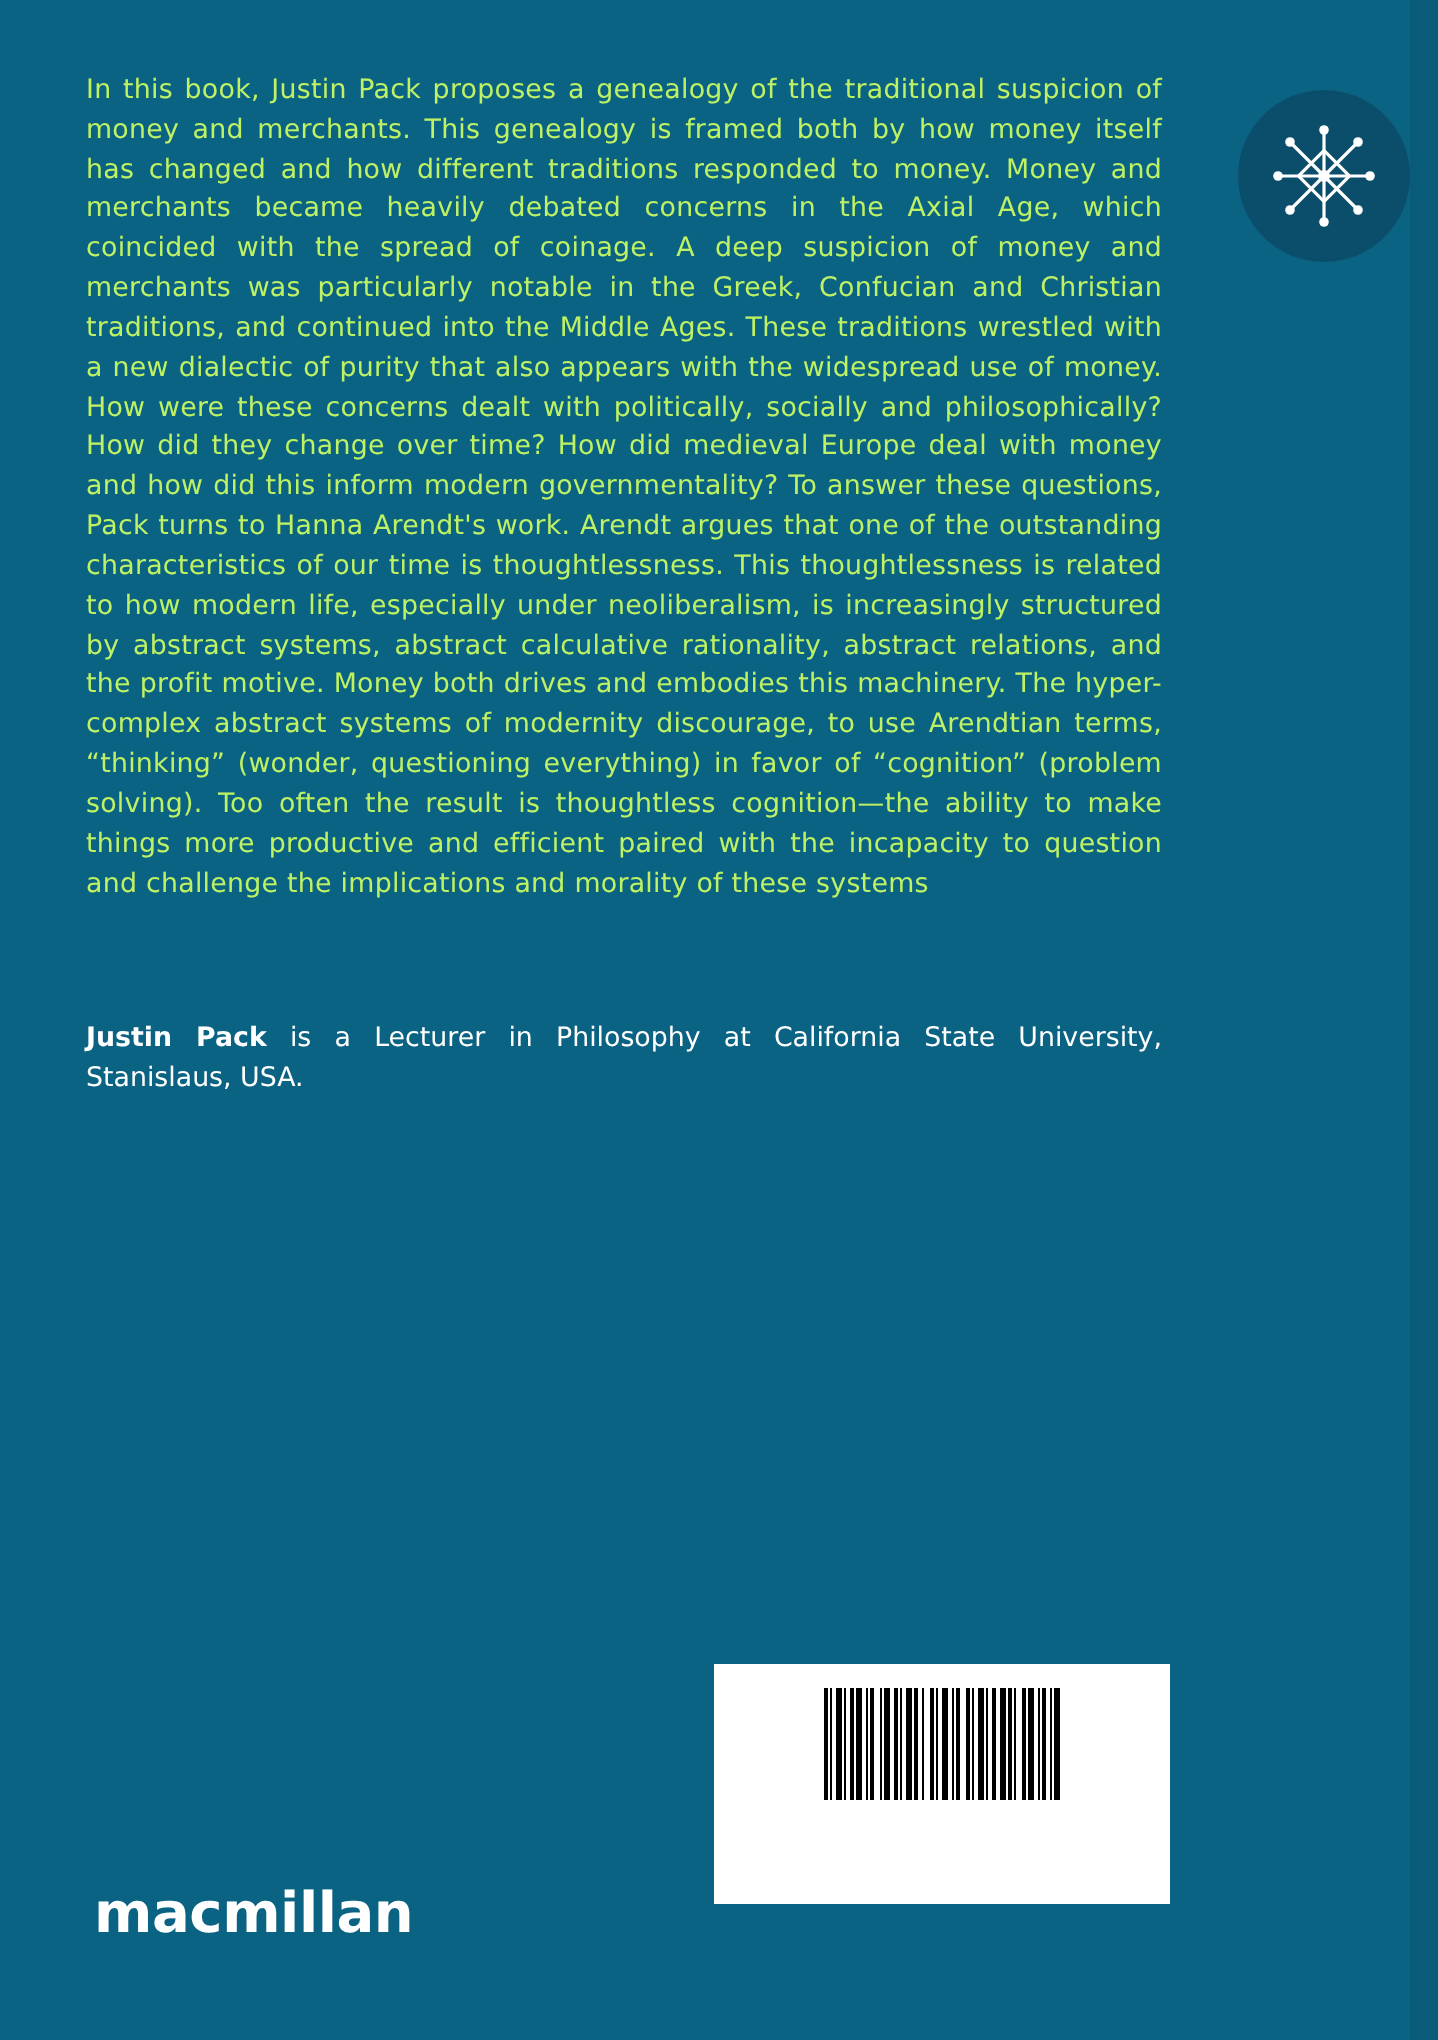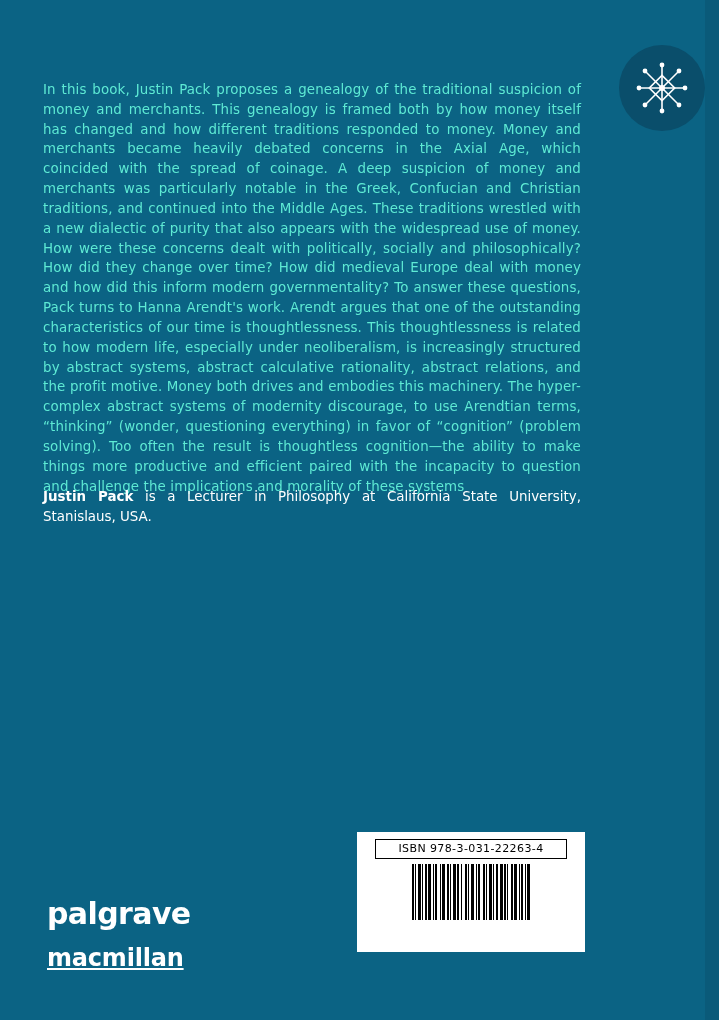--- a/index.html
+++ b/index.html
@@ -23,32 +23,31 @@
     position: absolute;
     top: 0; right: 0;
     width: 14px; height: 100%;
     background: #0a5a79;
   }
   .blurb {
     position: absolute;
     left: 43px;
     top: 36px;
     width: 538px;
-    color: #5eead4;
+    color: #bef264;
     font-size: 13.4px;
     line-height: 1.48;
     text-align: justify;
     text-justify: inter-word;
     letter-spacing: 0.01em;
-    margin-top: 44px;
   }
   .author-note {
     position: absolute;
     left: 43px;
-    top: 487px;
+    top: 510px;
     width: 538px;
     color: #ffffff;
     font-size: 13.4px;
     line-height: 1.48;
     text-align: justify;
   }
   .author-note .name {
     font-weight: bold;
   }
   
@@ -72,25 +71,24 @@
     bottom: 48px;
     color: #ffffff;
     line-height: 1.08;
   }
   .brand .b1 {
     font-size: 30px;
     font-weight: bold;
     letter-spacing: -0.6px;
   }
   .brand .b2 {
-    font-size: 24px;
+    font-size: 28px;
     font-weight: bold;
     letter-spacing: -0.2px;
     margin-top: 16px;
-    text-decoration: underline;
   }
   
   .isbn-block {
     position: absolute;
     left: 357px;
     top: 832px;
     width: 228px;
   }
   .isbn-white {
     background: #ffffff;
@@ -170,27 +168,25 @@
     </svg>
   </div>
 
   <div class="blurb">In this book, Justin Pack proposes a genealogy of the traditional suspicion of money and merchants. This genealogy is framed both by how money itself has changed and how different traditions responded to money. Money and merchants became heavily debated concerns in the Axial Age, which coincided with the spread of coinage. A deep suspicion of money and merchants was particularly notable in the Greek, Confucian and Christian traditions, and continued into the Middle Ages. These traditions wrestled with a new dialectic of purity that also appears with the widespread use of money. How were these concerns dealt with politically, socially and philosophically? How did they change over time? How did medieval Europe deal with money and how did this inform modern governmentality? To answer these questions, Pack turns to Hanna Arendt's work. Arendt argues that one of the outstanding characteristics of our time is thoughtlessness. This thoughtlessness is related to how modern life, especially under neoliberalism, is increasingly structured by abstract systems, abstract calculative rationality, abstract relations, and the profit motive. Money both drives and embodies this machinery. The hyper-complex abstract systems of modernity discourage, to use Arendtian terms, “thinking” (wonder, questioning everything) in favor of “cognition” (problem solving). Too often the result is thoughtless cognition—the ability to make things more productive and efficient paired with the incapacity to question and challenge the implications and morality of these systems</div>
 
   <div class="author-note">
     <span class="name">Justin Pack</span><span> is a Lecturer in Philosophy at California State University, Stanislaus, USA.</span>
   </div>
 
   <div class="brand">
-    <div class="b1">palgrave</div>
     <div class="b2">macmillan</div>
   </div>
 
   <div class="isbn-block">
     <div class="isbn-white">
-      <div class="isbn-box">ISBN 978-3-031-22263-4</div>
       <div class="barcode">
         <i style="width:2px"></i>
           <i style="width:1px;background:#fff"></i>
         <i style="width:1px"></i>
           <i style="width:2px;background:#fff"></i>
         <i style="width:3px"></i>
           <i style="width:1px;background:#fff"></i>
         <i style="width:1px"></i>
           <i style="width:2px;background:#fff"></i>
         <i style="width:2px"></i>

